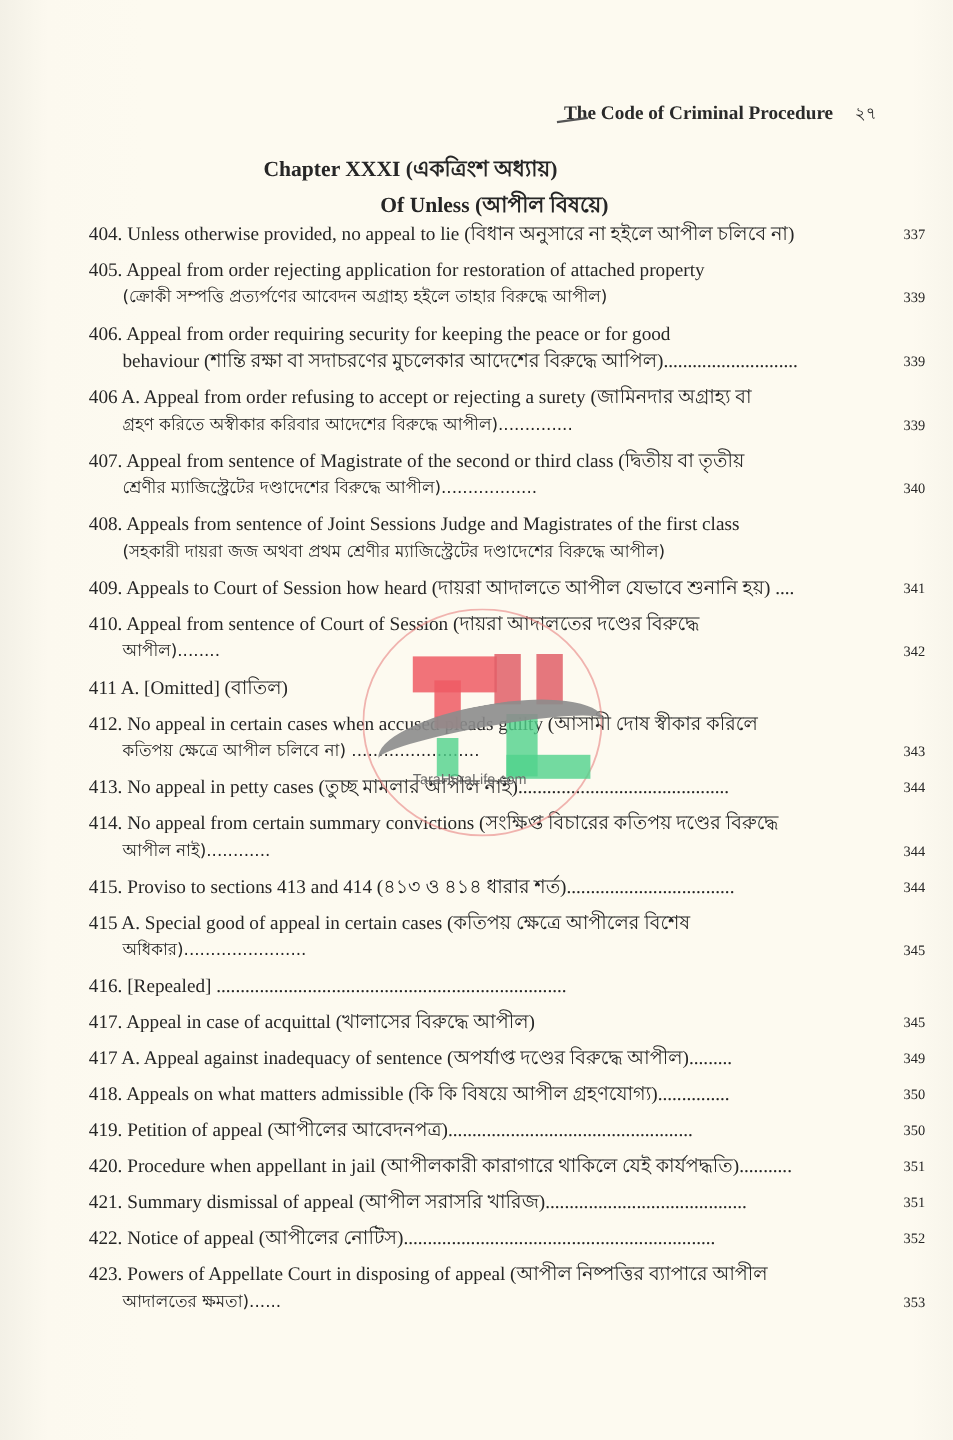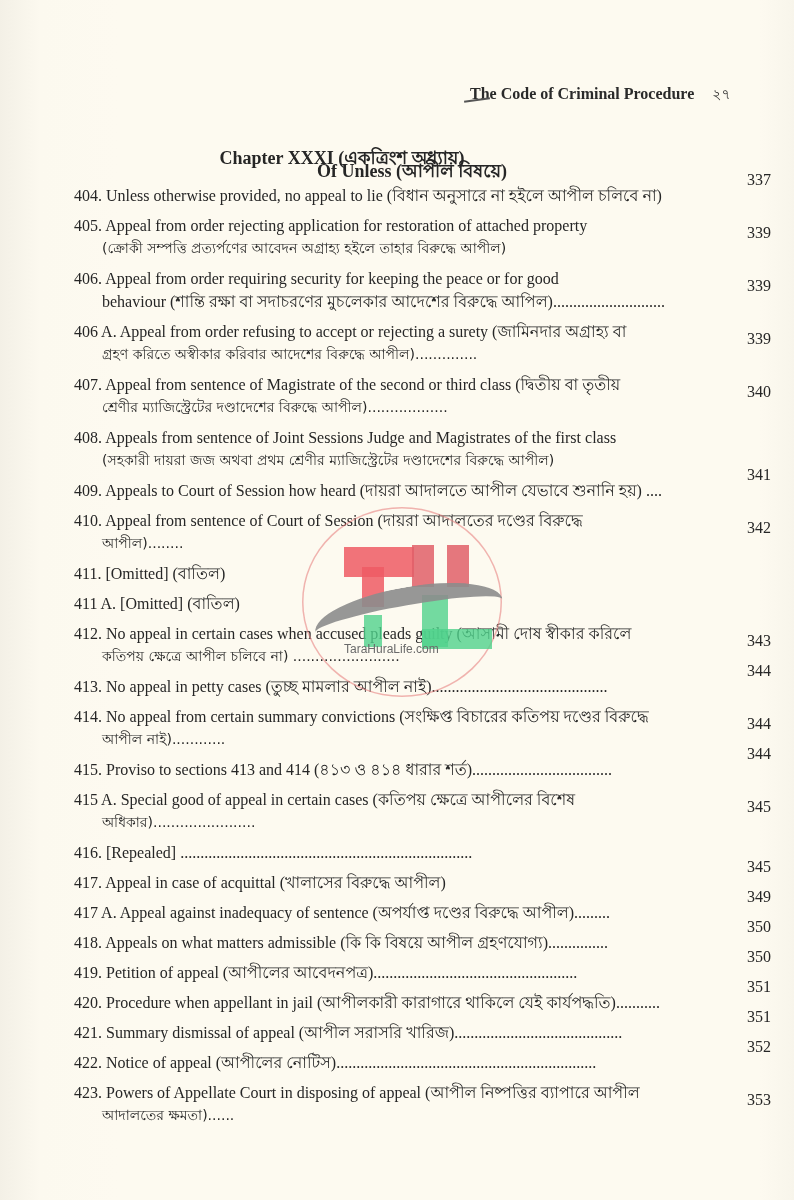--- a/index.html
+++ b/index.html
@@ -18,38 +18,38 @@
     position: absolute; top: 83px; left: 470px; width: 280px;
     font-weight: bold; font-size: 16px; color: #2a2a2a; white-space: nowrap;
   }
   .running-head .pg { margin-left: 14px; font-weight: normal; }
   .running-head:before {
     content: ""; position: absolute; left: -6px; top: 16px; width: 26px; height: 2px;
     background: #555; transform: rotate(-8deg);
   }
   .chapter-title {
     position: absolute; top: 127px; left: 0; width: 668px; text-align: center;
-    font-weight: bold; font-size: 18px; padding-left: 16px; box-sizing: border-box; margin-top: 17px;
+    font-weight: bold; font-size: 18px; padding-left: 16px; box-sizing: border-box;
   }
   .chapter-sub {
     position: absolute; top: 157px; left: 0; width: 794px; text-align: center;
     font-weight: bold; font-size: 18px; padding-left: 30px; box-sizing: border-box;
   }
   .toc {
     position: absolute; top: 184px; left: 74px; width: 700px;
   }
   .entry {
     position: relative; font-size: 16px; line-height: 23px;
     padding-right: 60px; margin-bottom: 7px;
   }
   .entry .num { display: inline; }
   .entry .text { display: inline; }
   .entry .cont { display: block; padding-left: 28px; }
   .entry .page-no {
-    position: absolute; right: 3px; bottom: 16px; font-size: 16px;
+    position: absolute; right: 3px; bottom: 0; font-size: 12px;
   }
   .bn { font-family: "DejaVu Sans", sans-serif; font-size: 14px; }
   .watermark {
     position: absolute; left: 300px; top: 505px; width: 200px; height: 190px;
     border-radius: 50%;
     border: 2px solid transparent;
     box-shadow: inset 0 0 0 1.5px rgba(230,120,120,0.55);
     pointer-events: none;
   }
   .wm-t1 { position: absolute; left: 42px; top: 40px; width: 70px; height: 30px; background: rgba(238,90,100,0.85); }
@@ -131,24 +131,20 @@
       <span class="page-no">341</span>
     </div>
 
     <div class="entry">
       <span class="num">410.</span>
       <span class="text">Appeal from sentence of Court of Session (দায়রা আদালতের দণ্ডের বিরুদ্ধে</span>
       <span class="cont bn">আপীল)........</span>
       <span class="page-no">342</span>
     </div>
 
-    <div class="entry">
-      <span class="num">411.</span>
-      <span class="text">[Omitted] (বাতিল)</span>
-    </div>
 
     <div class="entry">
       <span class="num">411 A.</span>
       <span class="text">[Omitted] (বাতিল)</span>
     </div>
 
     <div class="entry">
       <span class="num">412.</span>
       <span class="text">No appeal in certain cases when accused pleads guilty (আসামী দোষ স্বীকার করিলে</span>
       <span class="cont bn">কতিপয় ক্ষেত্রে আপীল চলিবে না) ........................</span>

